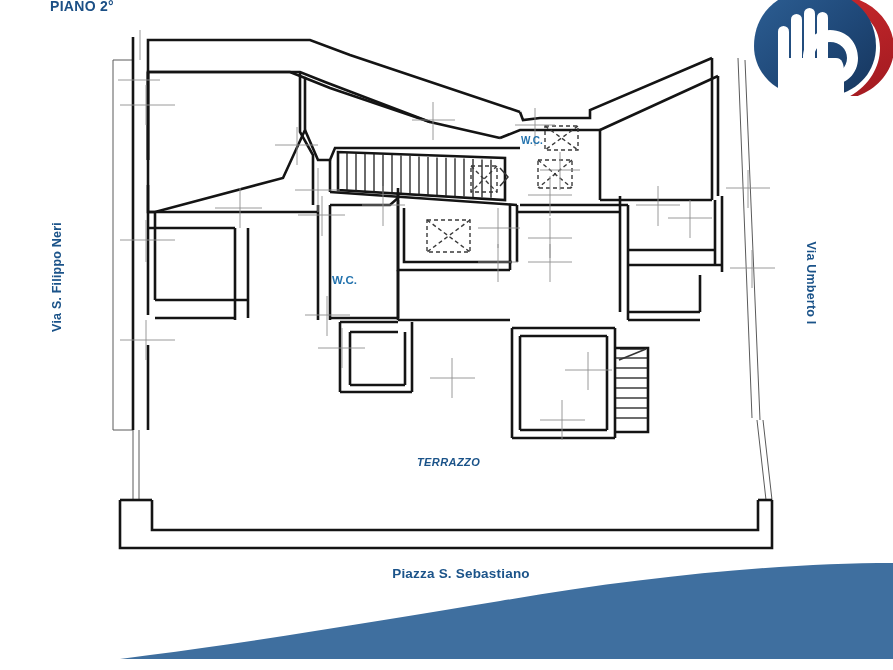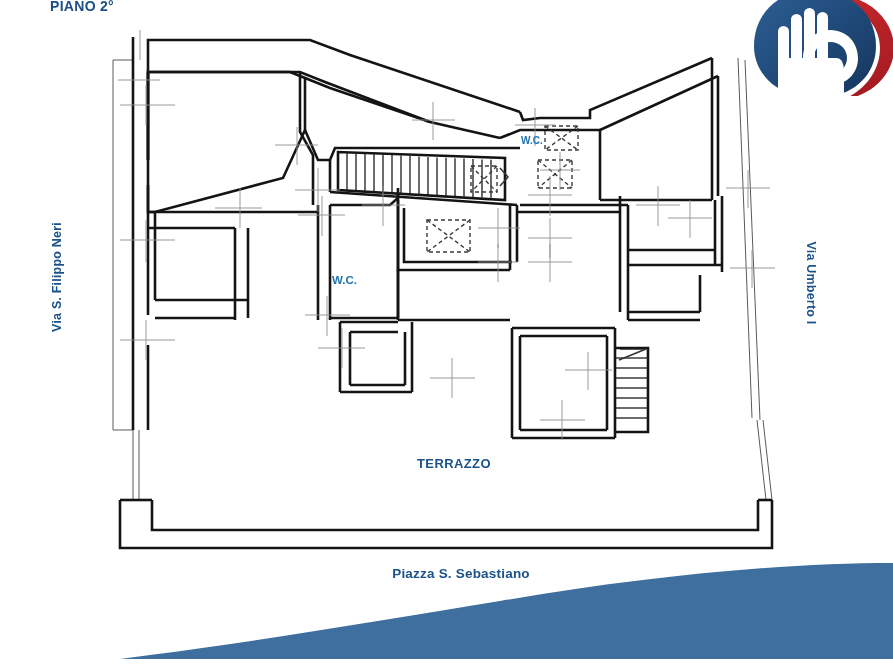--- a/index.html
+++ b/index.html
@@ -40,21 +40,21 @@
     font-size:13.5px;font-weight:bold;color:#1b5389;letter-spacing:.2px;
   }
 
   
   .plan-label{
     position:absolute;font-weight:bold;color:#2272ad;
     white-space:nowrap;
   }
   .lbl-wc1{left:332px;top:274px;font-size:11.5px;}
   .lbl-wc2{left:521px;top:135px;font-size:10px;}
-  .lbl-terrazzo{left:417px;top:456px;font-size:13px;color:#1b5389;letter-spacing:.4px;}
+  .lbl-terrazzo{left:417px;top:456px;font-size:11px;color:#1b5389;letter-spacing:.4px;font-style:italic;}
 
   
   #plan{position:absolute;left:0;top:0;width:893px;height:670px;}
 
   
   .logo{position:absolute;left:744px;top:-14px;width:150px;height:110px;}
 
   
   .swoosh{position:absolute;left:0;top:555px;width:893px;height:115px;}
 </style>

